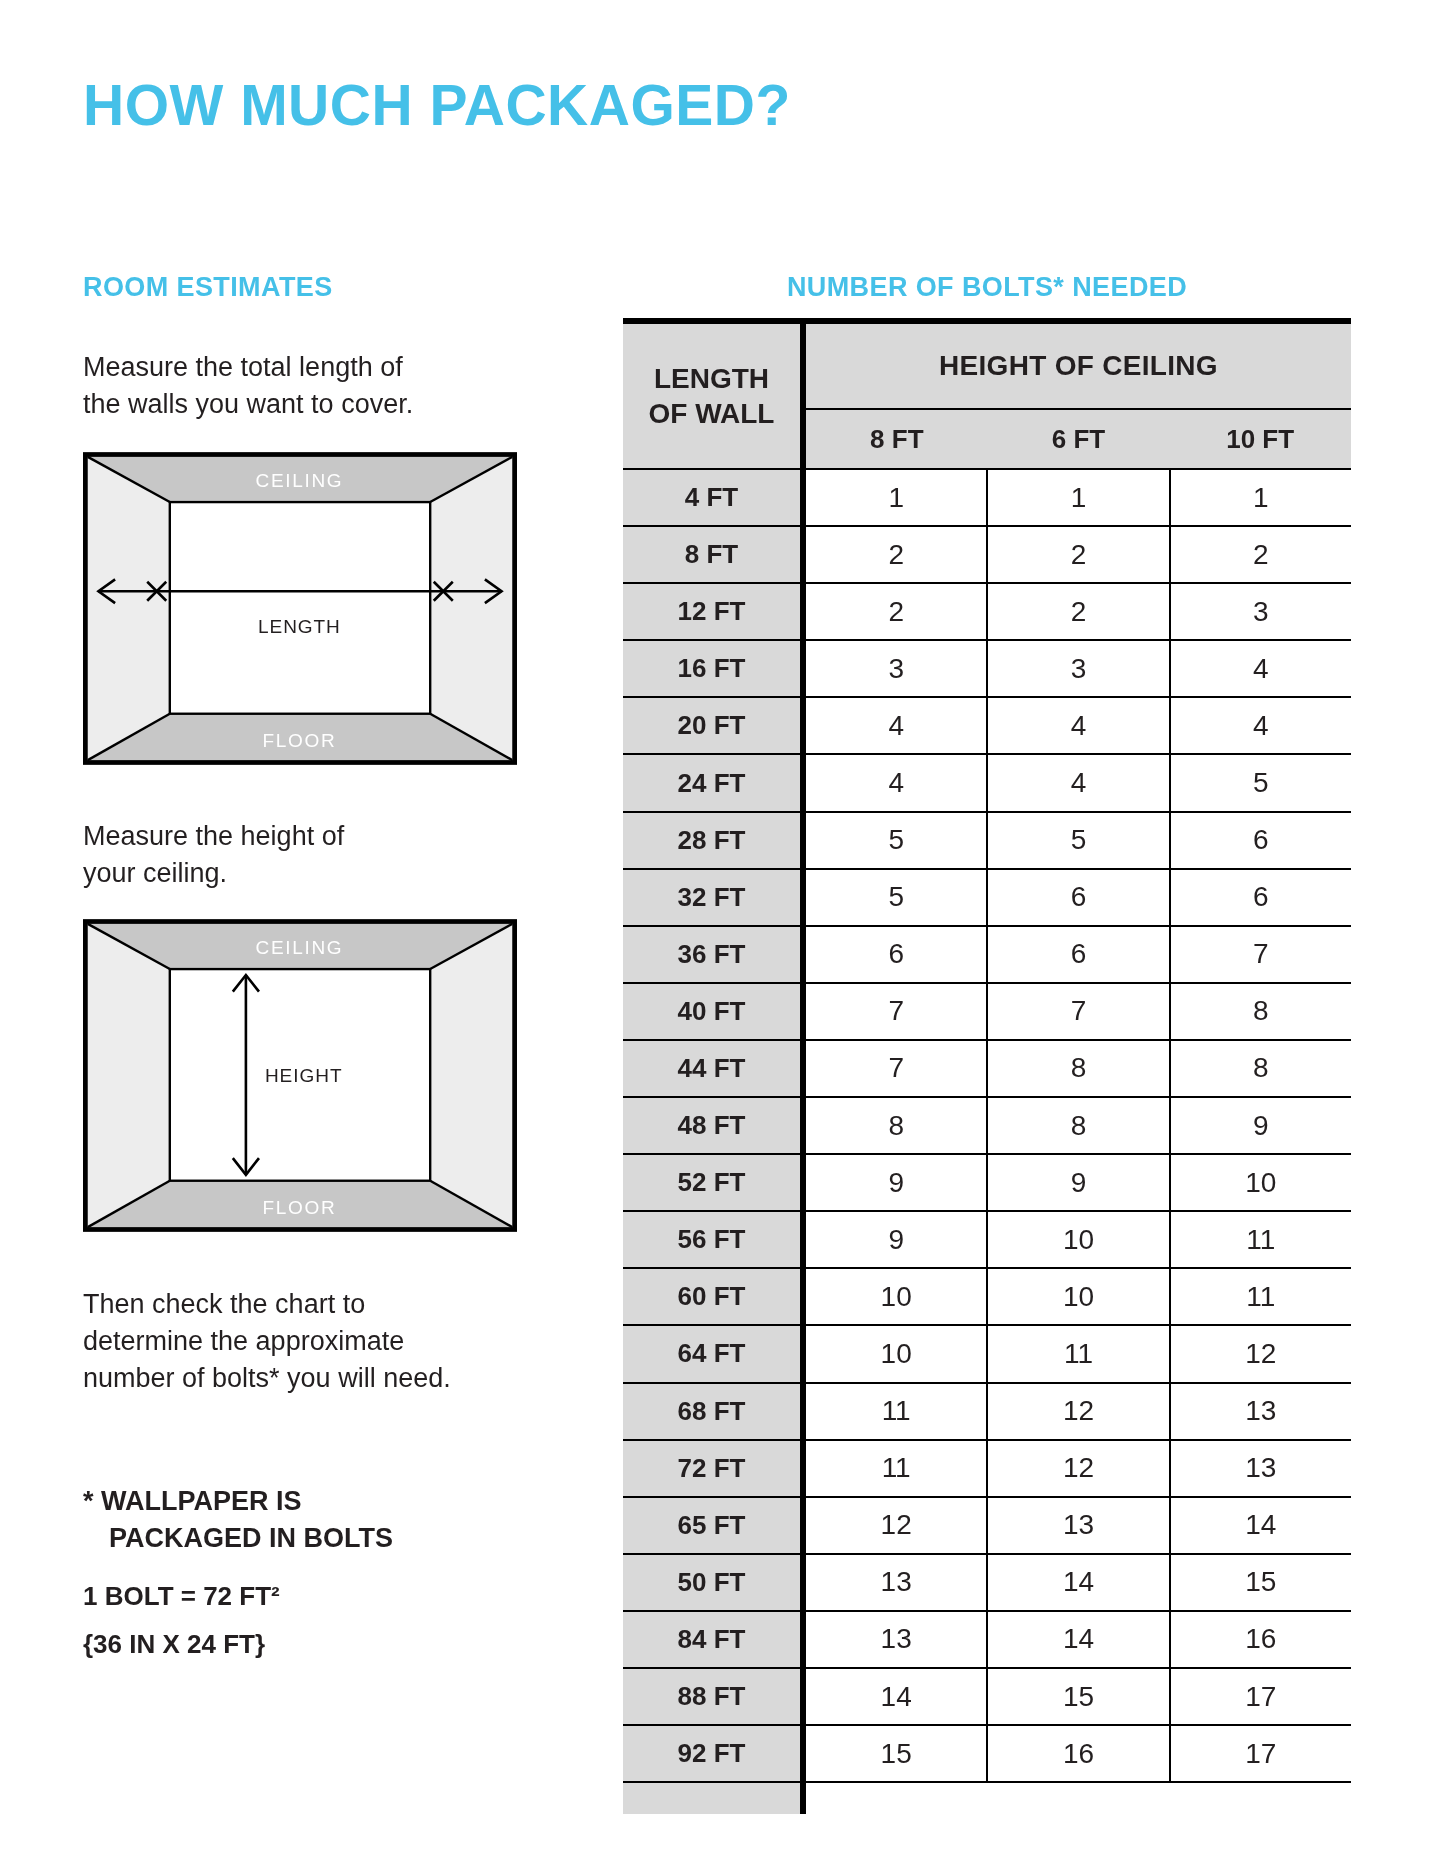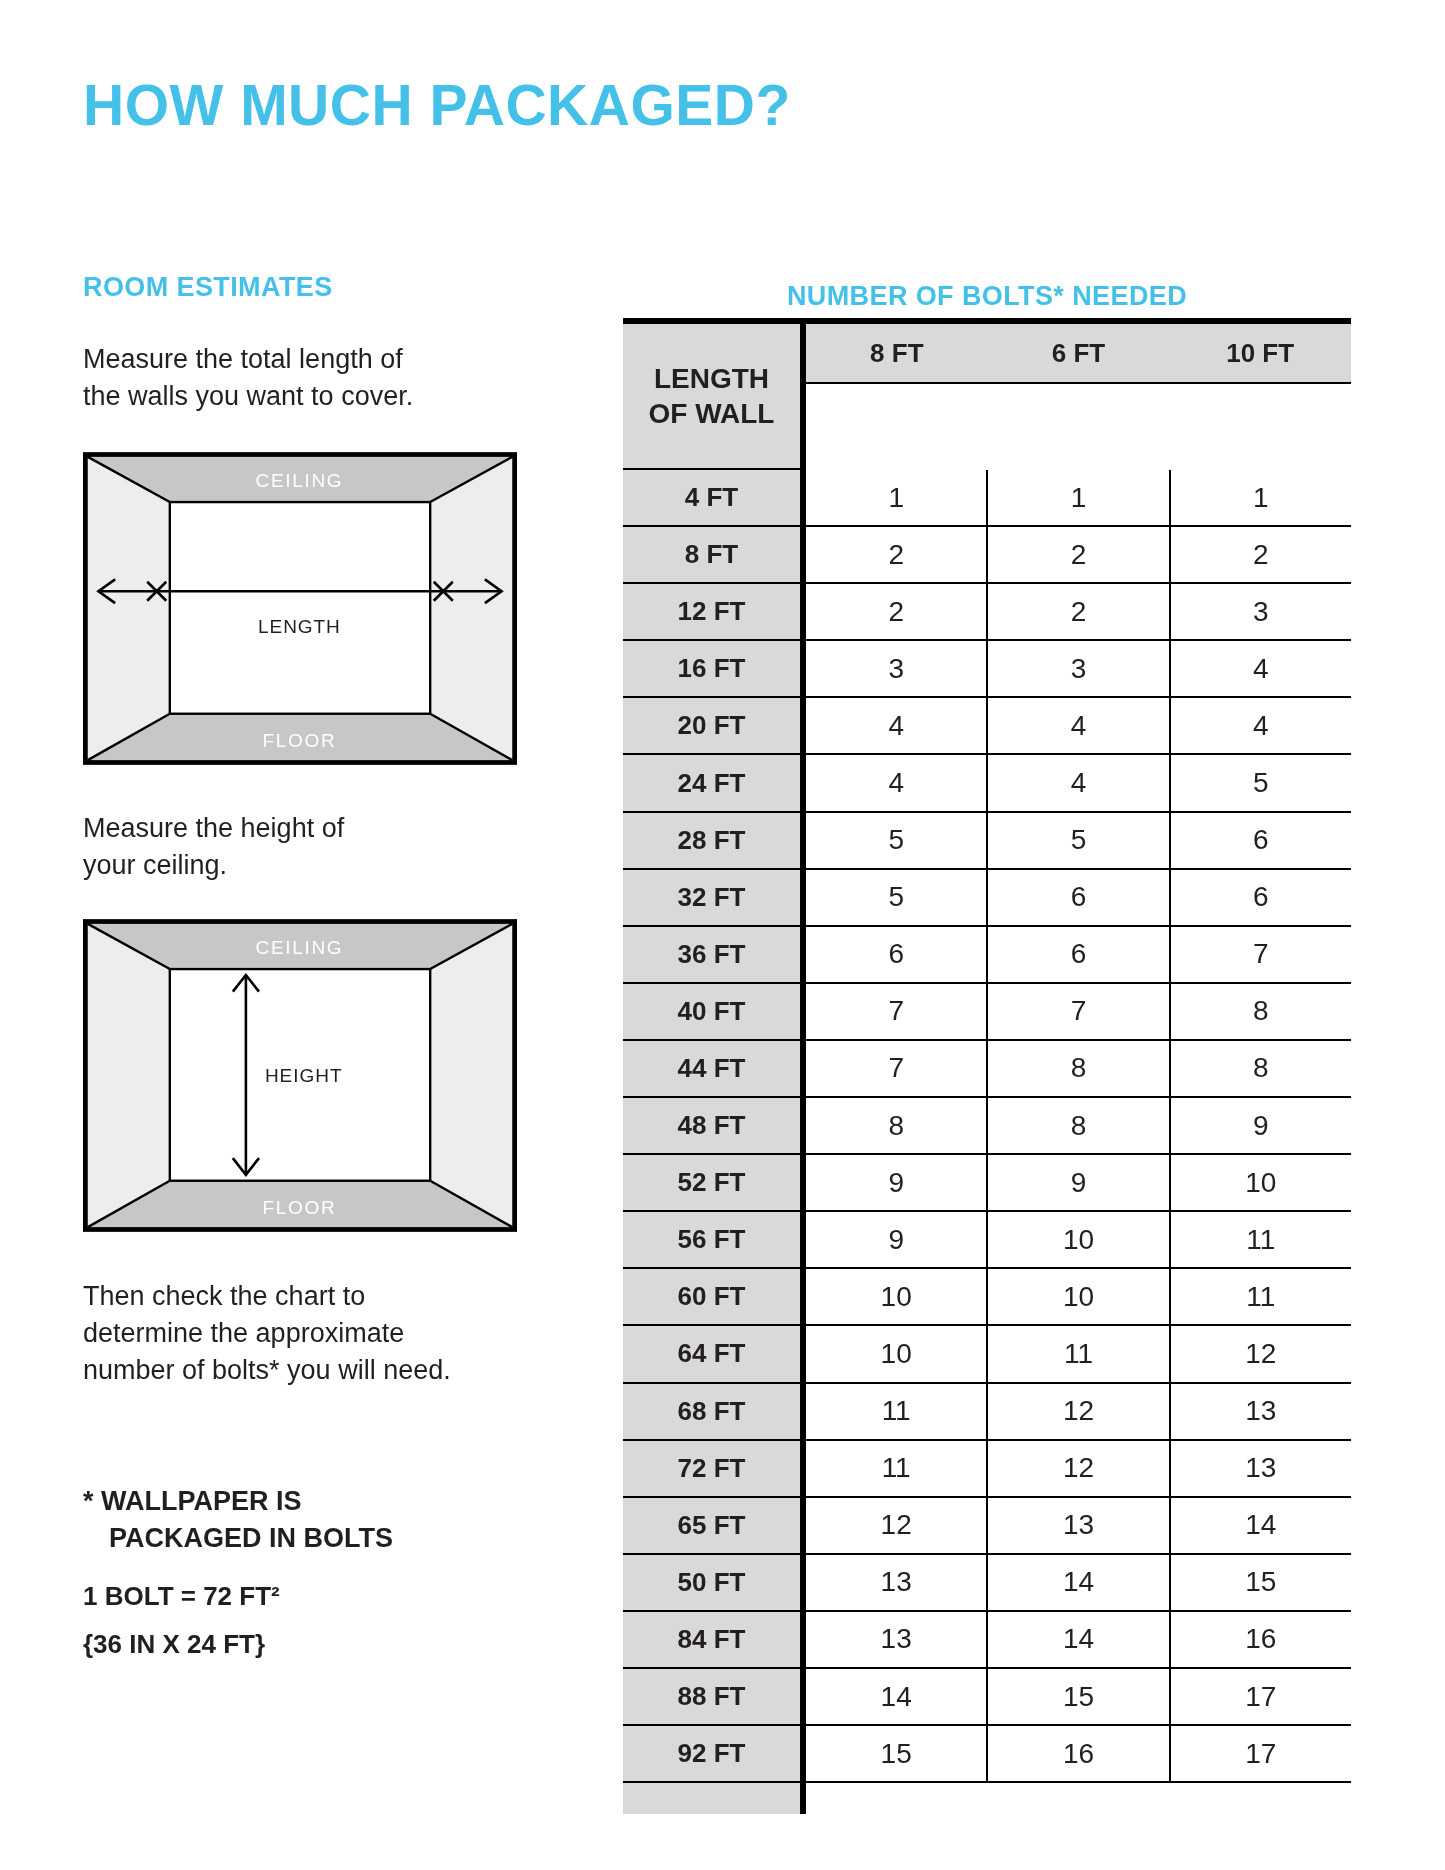--- a/index.html
+++ b/index.html
@@ -14,23 +14,23 @@
   html,body{background:#ffffff;}
   body{width:1445px;height:1870px;position:relative;overflow:hidden;
        font-family:"Liberation Sans",sans-serif;color:var(--text-dark);}
 
   .page-title{position:absolute;left:83px;top:72px;font-size:57px;font-weight:bold;
               color:var(--accent);letter-spacing:0.5px;}
 
   .section-heading{position:absolute;font-size:27px;font-weight:bold;color:var(--accent);
                    letter-spacing:0.4px;}
   #room-estimates-heading{left:83px;top:272px;text-align:right;}
-  #bolts-heading{left:623px;top:281px;width:728px;text-align:center;}
-
-  .step{position:absolute;left:83px;font-size:27px;line-height:37px;white-space:pre-line;}
+  #bolts-heading{left:623px;top:272px;width:728px;text-align:center;}
+
+  .step{position:absolute;left:83px;font-size:27px;line-height:37px;white-space:pre-line;margin-top:8px;}
   #step1{top:341px;}
   #step2{top:810px;}
   #step3{top:1278px;}
 
   .diagram{position:absolute;left:83px;}
   #diagram1{top:452px;}
   #diagram2{top:919px;}
   .svg-label{font-family:"Liberation Sans",sans-serif;font-size:16px;letter-spacing:1.4px;}
   .lbl-white{fill:#ffffff;}
   .lbl-dark{fill:var(--text-dark);letter-spacing:0.8px;}
@@ -142,20 +142,21 @@
     <span>{36 IN X 24 FT}</span>
   </p>
 
   <h2 class="section-heading" id="bolts-heading">NUMBER OF BOLTS* NEEDED</h2>
 
   <div class="btable">
     <div class="thead">
       <div class="corner-cell">LENGTH
 OF WALL</div>
       <div class="thead-right">
+        <div class="span-cell">HEIGHT OF CEILING</div>
         <div class="sub-row">
           <div class="sub-cell">8 FT</div>
           <div class="sub-cell">6 FT</div>
           <div class="sub-cell">10 FT</div>
         </div>
       </div>
     </div>
     <div>
         <div class="trow">
           <div class="tcell label">4 FT</div>

